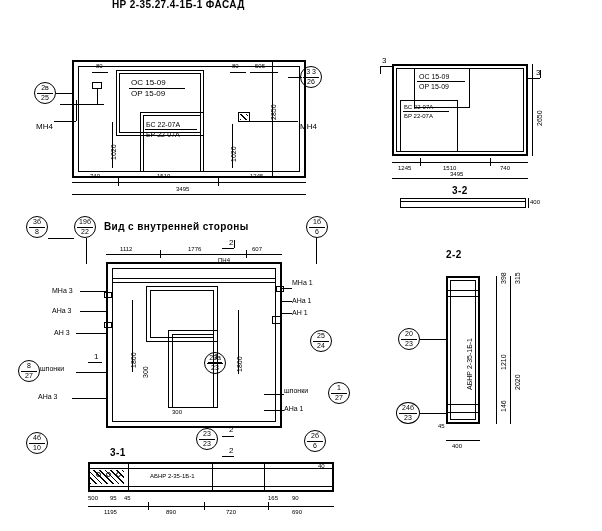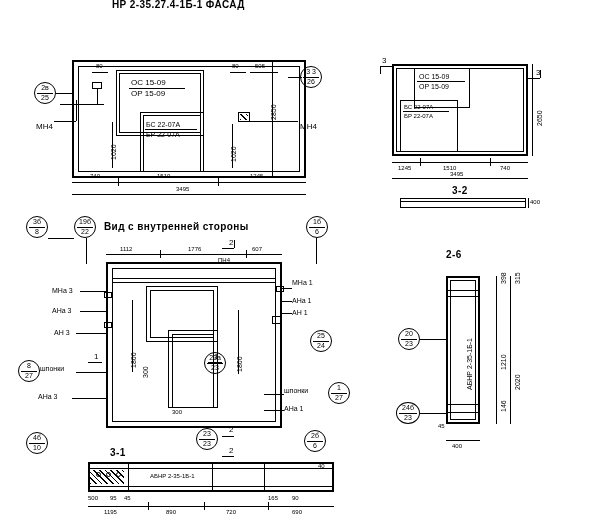--- a/index.html
+++ b/index.html
@@ -254,21 +254,21 @@
     <div class="a">2б</div>
     <div class="mid"></div>
     <div class="b">6</div>
   </div>
 
   <div class="ln h" style="left:48px;top:238px;width:26px;"></div>
   <div class="ln v" style="left:86px;top:238px;height:26px;"></div>
   <div class="ln v" style="left:316px;top:238px;height:26px;"></div>
   <div class="ln h" style="left:332px;top:393px;width:-0px;"></div>
 
-  <div class="t ttl" style="left:446px;top:250px;">2-6</div>
+  <div class="t ttl" style="left:446px;top:250px;">2-2</div>
 
   <div class="box2" style="left:446px;top:276px;width:34px;height:148px;"></div>
   <div class="box" style="left:450px;top:280px;width:26px;height:140px;"></div>
   <div class="ln h" style="left:446px;top:290px;width:34px;"></div>
   <div class="ln h" style="left:446px;top:296px;width:34px;"></div>
   <div class="ln h" style="left:446px;top:404px;width:34px;"></div>
   <div class="ln h" style="left:446px;top:412px;width:34px;"></div>
   <div class="lbl-rot" style="left:466px;top:390px;transform:rotate(-90deg);">АБНР 2-35-1Б-1</div>
 
   <div class="lbl-rot" style="left:500px;top:284px;transform:rotate(-90deg);">398</div>

